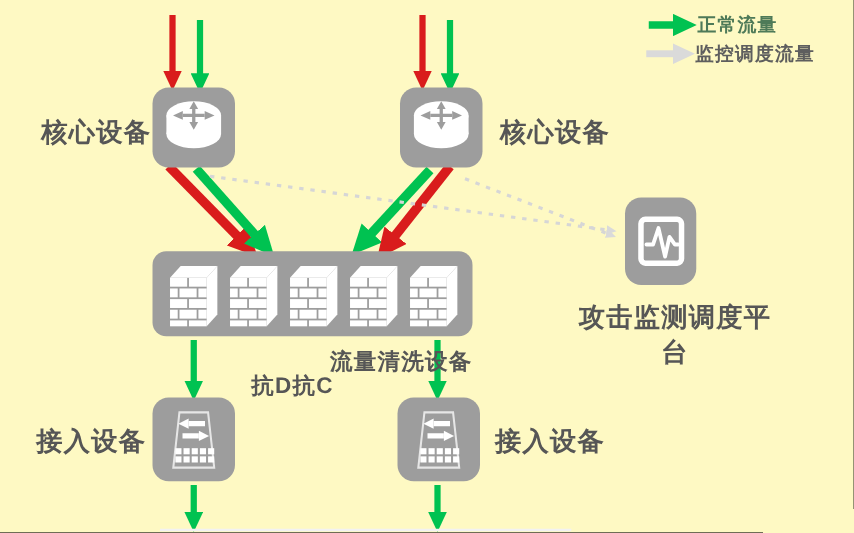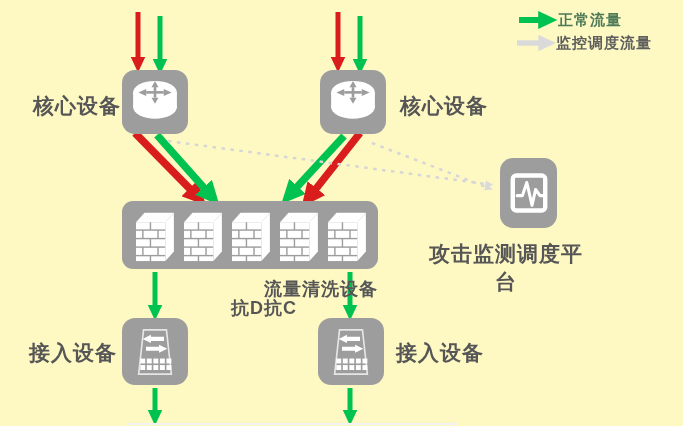--- a/index.html
+++ b/index.html
@@ -151,28 +151,28 @@
         <use href="#sym-firewall"></use>
       </svg>
     <svg width="44" height="53" viewBox="0 0 46 56">
         <use href="#sym-firewall"></use>
       </svg>
     <svg width="44" height="53" viewBox="0 0 46 56">
         <use href="#sym-firewall"></use>
       </svg>
   </div>
   <div class="label center" style="left:122px;top:277px;width:256px;font-size:18px;text-align:right;">流量清洗设备</div>
-  <div class="label center" style="left:136px;top:296px;width:256px;font-size:18px;">抗D抗C</div>
+  <div class="label center" style="left:106px;top:296px;width:256px;font-size:18px;">抗D抗C</div>
 
   <div class="device" style="left:500px;top:158px;width:57px;height:70px;">
     <svg width="50" height="62" viewBox="0 0 57 70">
         <use href="#sym-monitor"></use>
       </svg>
   </div>
-  <div class="label center" style="left:426px;top:240px;width:160px;">攻击监测调度平台</div>
+  <div class="label center" style="left:460px;top:240px;width:160px;">攻击监测调度平台</div>
 
   <div class="device" style="left:122px;top:318px;width:66px;height:67px;">
     <svg width="54" height="56" viewBox="0 0 66 68">
         <use href="#sym-switch"></use>
       </svg>
   </div>
   <div class="device" style="left:318px;top:318px;width:66px;height:67px;">
     <svg width="54" height="56" viewBox="0 0 66 68">
         <use href="#sym-switch"></use>
       </svg>

